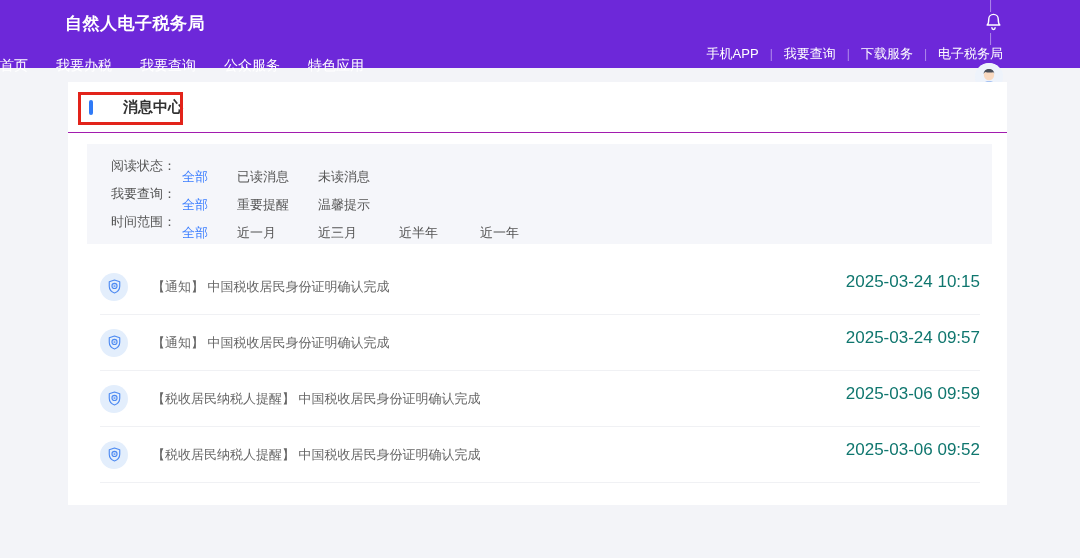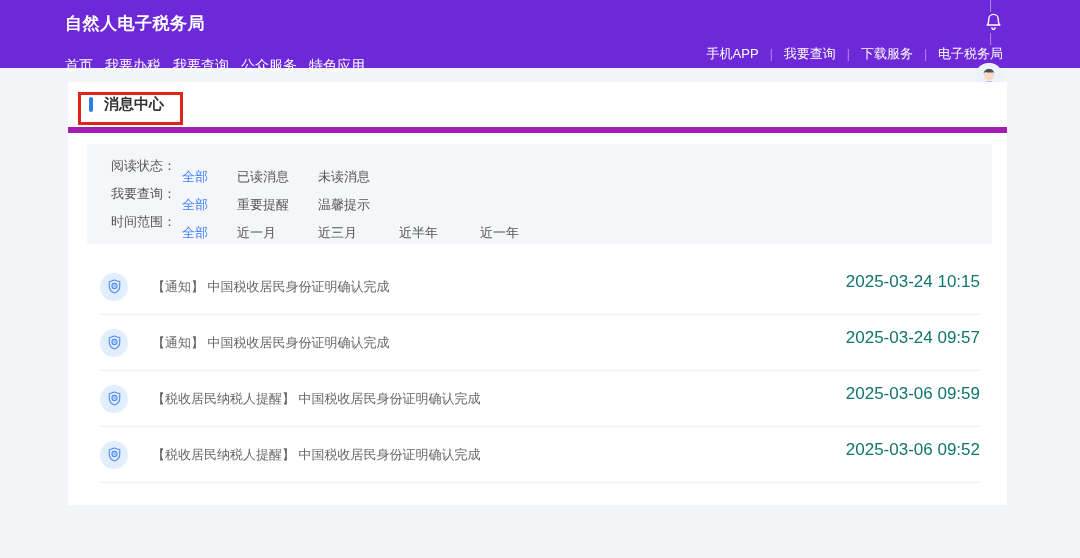--- a/index.html
+++ b/index.html
@@ -25,28 +25,28 @@
     height:100%; padding:0 4px 0 8px; color:#fff; font-size:12px;
   }
   .search-box .mag { display:flex; align-items:center; margin-right:6px; }
   .h-link { color:#fff; font-size:13px; white-space:nowrap; }
   .sep { color:rgba(255,255,255,.45); margin:0 11px; font-size:12px; }
   .bell { display:flex; align-items:center; }
   .avatar {
     width:28px; height:28px; border-radius:50%; margin-left:16px;
     overflow:hidden; background:#eef3fb; flex-shrink:0;
   }
-  .nav { display:flex; gap:12px; align-items:center; height:40px; padding-left:65px; }
+  .nav { display:flex; gap:28px; align-items:center; height:40px; }
   .nav-item { color:#fff; font-size:14px; white-space:nowrap; }
 
   
   .main { padding-top:14px; }
   .card { width:939px; margin-left:68px; background:#fff; position:relative; padding-bottom:22px; }
 
-  .card-title-row { height:51px; display:flex; align-items:center; padding-left:21px; border-bottom:6px solid #a21caf; }
+  .card-title-row { height:51px; display:flex; align-items:center; padding-left:21px; border-bottom:1px solid #a21caf;gap:19px; }
   .accent-bar { width:4px; height:15px; background:#2f7af7; border-radius:2px; }
   .card-title { margin-left:11px; font-size:15px; font-weight:bold; color:#333; }
   .red-box { position:absolute; left:10px; top:10px; width:105px; height:33px; border:3px solid #e2231a; pointer-events:none; z-index:2; }
 
   .filter-panel { margin:11px 15px 15px 19px; background:#f5f6fa; padding:8px 0 8px 12px; }
   .f-row { display:flex; align-items:center; height:28px; font-size:13px; }
   .f-label { color:#555; width:71px; flex-shrink:0;margin-left:12px; }
   .f-opt { color:#555; width:81px; flex-shrink:0; cursor:pointer;margin-top:22px; }
   .f-opt.first { width:55px; }
   .f-opt.active { color:#3d7fff; }

